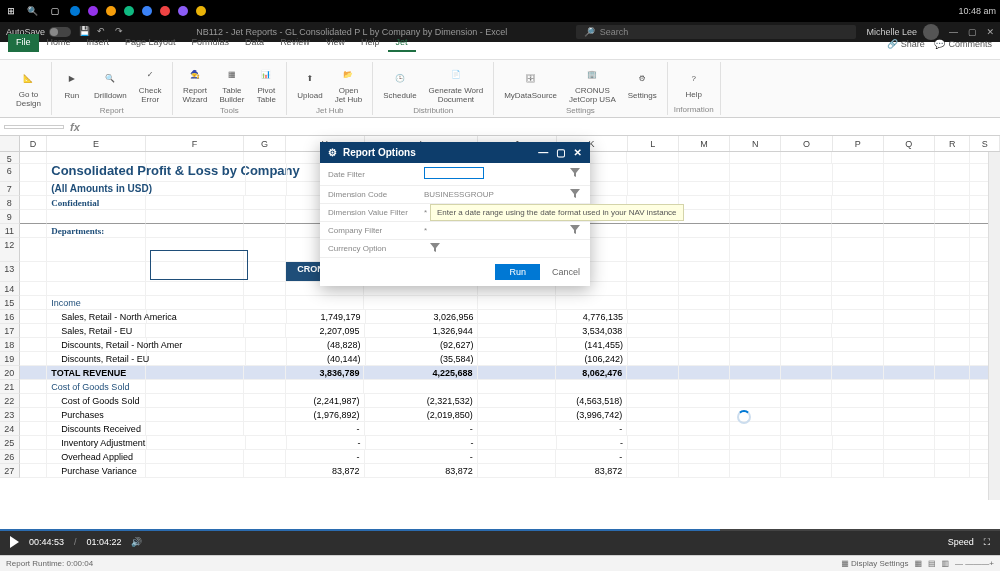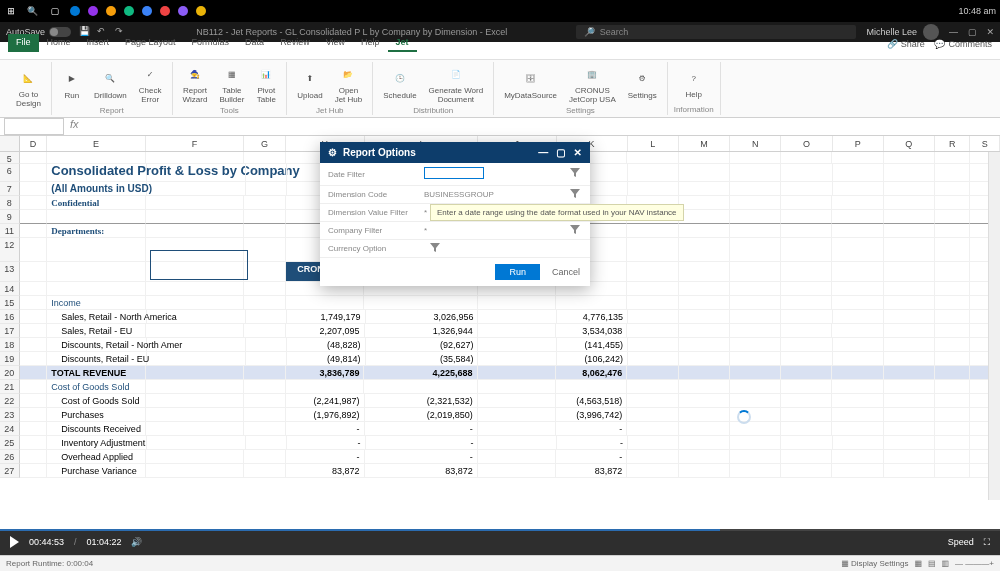--- a/index.html
+++ b/index.html
@@ -19,31 +19,31 @@
 .qat-icon { width: 12px; height: 12px; color: #aaa; }
 .doc-title { flex: 1; text-align: center; color: #999; font-size: 9px; }
 .search-box { background: #2a2a2a; padding: 2px 8px; border-radius: 2px; color: #888; font-size: 9px; min-width: 280px; display: flex; align-items: center; gap: 4px; }
 .user-area { display: flex; align-items: center; gap: 6px; margin-left: 10px; }
 .win-controls { display: flex; gap: 10px; margin-left: 10px; color: #aaa; }
 .avatar { width: 16px; height: 16px; border-radius: 50%; background: #555; }
 
 .ribbon-tabs { height: 18px; background: #fff; border-bottom: 1px solid #e0e0e0; display: flex; align-items: flex-end; padding: 7px 8px; font-size: 9px; }
 .ribbon-tab { padding: 3px 8px; color: #555; cursor: pointer; }
 .ribbon-tab.file { background: #1e6f42; color: #fff; }
-.ribbon-tab.active { border-bottom: 2px solid #1e6f42; color: #1e6f42; font-weight: 700; }
+.ribbon-tab.active { border-bottom: 2px solid #1e6f42; color: #1e6f42; font-weight: 400; }
 .ribbon-right { margin-left: auto; display: flex; gap: 10px; color: #555; font-size: 9px; align-items: center; padding-bottom: 3px; }
 
 .ribbon { height: 58px; background: #fafafa; border-bottom: 1px solid #d0d0d0; display: flex; padding: 2px 6px; }
 .ribbon-group { display: flex; flex-direction: column; align-items: center; border-right: 1px solid #e0e0e0; padding: 0 6px; }
 .ribbon-group-items { display: flex; gap: 4px; flex: 1; align-items: center; }
 .ribbon-btn { display: flex; flex-direction: column; align-items: center; gap: 2px; padding: 2px 4px; font-size: 8px; color: #555; text-align: center; cursor: pointer; }
 .ribbon-btn-icon { width: 20px; height: 20px; display: flex; align-items: center; justify-content: center; }
 .ribbon-group-label { font-size: 8px; color: #888; padding-bottom: 1px; }
 
-.formula-bar { height: 18px; background: #fff; border-bottom: 1px solid #d0d0d0; display: flex; padding: 0 4px; font-size: 11px; }
+.formula-bar { height: 18px; background: #fff; border-bottom: 1px solid #d0d0d0; display: flex; align-items: center; padding: 0 4px; font-size: 11px; font-weight: bold; }
 .name-box { width: 60px; border: 1px solid #ccc; padding: 1px 4px; margin-right: 6px; }
 .fx-label { color: #888; font-style: italic; margin-right: 6px; }
 
 .col-headers { display: flex; height: 16px; background: #fff; border-bottom: 1px solid #d0d0d0; font-size: 9px; color: #444; }
 .row-head-spacer { width: 20px; border-right: 1px solid #d0d0d0; background: #f5f5f5; }
 .col-head { border-right: 1px solid #e8e8e8; text-align: center; line-height: 16px; background: #fff; }
 
 .sheet-body { position: relative; height: 370px; overflow: hidden; }
 .rows { display: flex; flex-direction: column; }
 .row { display: flex; height: 14px; font-size: 9px; }
@@ -534,21 +534,21 @@
         <div class="cell" style="width: 52px;"></div>
         <div class="cell" style="width: 36px;"></div>
         <div class="cell" style="width: 30px;"></div>
       </div>
       <div class="row">
         <div class="row-head">19</div>
         <div class="cell" style="width: 28px;"></div>
         <div class="cell" style="width: 100px; padding-left: 14px; overflow: visible;">Discounts, Retail - EU</div>
         <div class="cell" style="width: 100px;"></div>
         <div class="cell" style="width: 42px;"></div>
-        <div class="cell num" style="width: 80px;">(49,814)</div>
+        <div class="cell num" style="width: 80px;">(40,144)</div>
         <div class="cell num" style="width: 115px;">(35,584)</div>
         <div class="cell" style="width: 80px;"></div>
         <div class="cell num" style="width: 72px;">(106,242)</div>
         <div class="cell" style="width: 52px;"></div>
         <div class="cell" style="width: 52px;"></div>
         <div class="cell" style="width: 52px;"></div>
         <div class="cell" style="width: 52px;"></div>
         <div class="cell" style="width: 52px;"></div>
         <div class="cell" style="width: 52px;"></div>
         <div class="cell" style="width: 36px;"></div>

